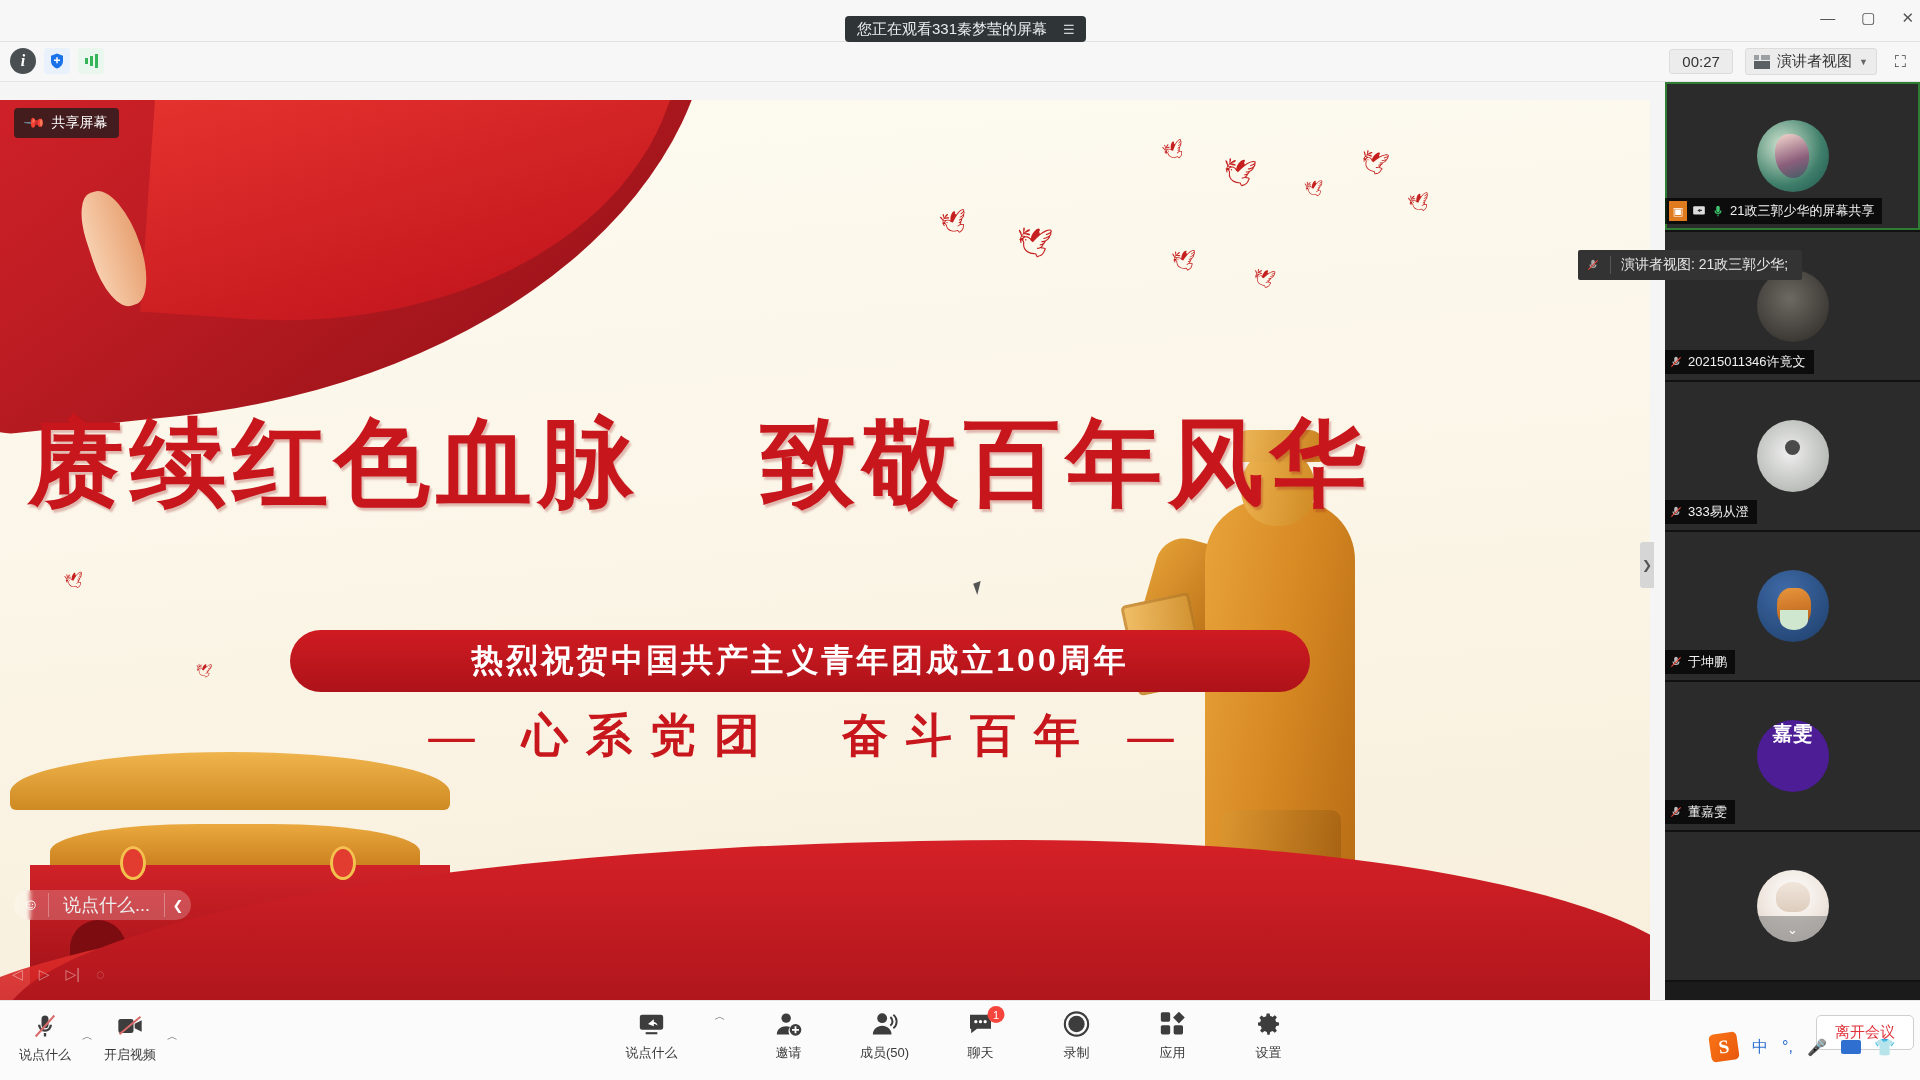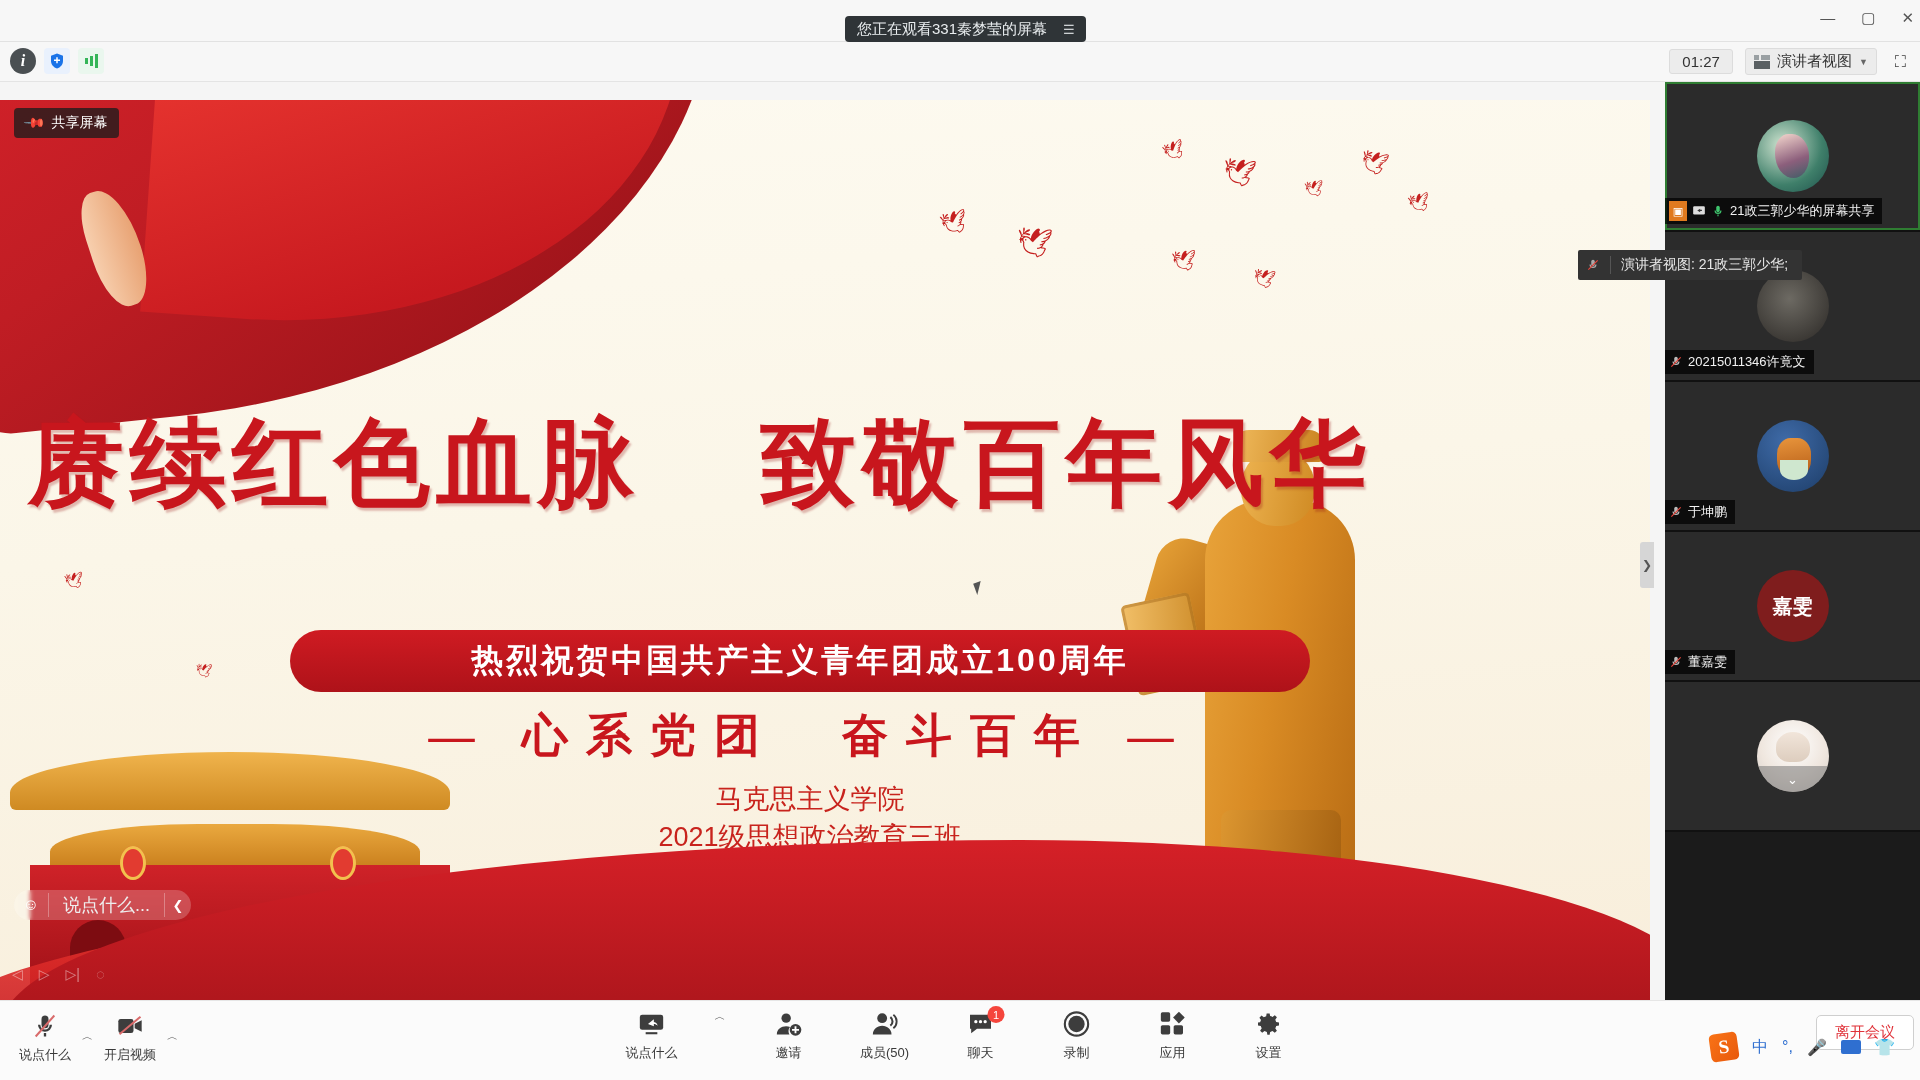--- a/index.html
+++ b/index.html
@@ -271,21 +271,21 @@
   .av-cat { background: radial-gradient(circle at 40% 30%,#3f6ba8,#1d3d68); }
   .av-cat::after {
     content:""; position:absolute; left:20px; top:18px; width:34px; height:40px;
     background: linear-gradient(170deg,#e8953c,#b35a15); border-radius:40% 40% 45% 45%;
   }
   .av-cat::before {
     content:""; position:absolute; left:23px; top:40px; width:28px; height:20px;
     background:#cfe7cf; border-radius:0 0 50% 50%; z-index:2;
   }
   .av-blue {
-    background: #7f1d1d; display: flex; align-items: center; justify-content: center;
+    background: #4c1d95; display: flex; align-items: flex-start; justify-content: center;
     color: #fff; font-size: 20px; font-weight: bold;
   }
   .av-anime { background: radial-gradient(circle at 50% 35%,#fff,#efe6de 55%,#cfc8c2); }
   .av-anime::after {
     content:""; position:absolute; left:19px; top:12px; width:34px; height:30px;
     background: linear-gradient(180deg,#f1e5da,#ddcdbe); border-radius:50% 50% 40% 40%;
   }
   .av-anime .chev {
     position:absolute; left:0; bottom:0; width:72px; height:26px;
     background: rgba(120,120,120,.55); color:#fff; font-size:13px;
@@ -389,21 +389,21 @@
             <path fill="#fff" d="M11 7h2v3h3v2h-3v3h-2v-3H8v-2h3z"></path>
           </svg>
       </div>
       <div class="ico-sq ico-signal">
         <i style="height:6px"></i>
           <i style="height:10px"></i>
           <i style="height:14px"></i>
       </div>
     </div>
     <div class="subbar-right">
-      <div class="timer-box">01:27</div>
+      <div class="timer-box">00:27</div>
       <div class="view-box">
         <span class="view-glyph">
             <i></i>
             <i></i>
             <i></i>
           </span>
         <span>演讲者视图</span>
         <span class="caret-d">▼</span>
       </div>
       <span class="fullscr">⛶</span>
@@ -434,25 +434,20 @@
           <div class="book"></div>
         <div class="body"></div>
           <div class="legs"></div>
         <div class="head"></div>
           <div class="cap"></div>
       </div>
 
       <div class="headline">赓续红色血脉    致敬百年风华</div>
       <div class="ribbon">热烈祝贺中国共产主义青年团成立100周年</div>
       <div class="subline">— 心系党团　奋斗百年 —</div>
-      <div class="credits">
-        <div>马克思主义学院</div>
-        <div>2021级思想政治教育三班</div>
-        <div>2022年4月1日</div>
-      </div>
 
       <div class="gate">
         <div class="roof"></div>
           <div class="roof2"></div>
         <div class="wall"></div>
         <div class="arch" style="left:70px"></div>
         <div class="arch" style="left:180px"></div>
         <div class="arch" style="left:290px"></div>
         <div class="lantern" style="left:120px;bottom:120px"></div>
         <div class="lantern" style="left:330px;bottom:120px"></div>
@@ -512,20 +507,33 @@
           <svg viewBox="0 0 24 24">
               <rect x="9" y="3" width="6" height="11" rx="3" fill="#bbb"></rect>
               <path d="M6 11a6 6 0 0012 0h-2a4 4 0 01-8 0z" fill="#bbb"></path>
               <line x1="4" y1="20" x2="20" y2="4" stroke="#e8463c" stroke-width="2"></line>
             </svg>
         </span>
         <span>20215011346许竟文</span>
       </div>
     </div>
 
+    <div class="tile">
+      <div class="avatar av-gray"></div>
+      <div class="namebar">
+        <span class="mic">
+          <svg viewBox="0 0 24 24">
+              <rect x="9" y="3" width="6" height="11" rx="3" fill="#bbb"></rect>
+              <path d="M6 11a6 6 0 0012 0h-2a4 4 0 01-8 0z" fill="#bbb"></path>
+              <line x1="4" y1="20" x2="20" y2="4" stroke="#e8463c" stroke-width="2"></line>
+            </svg>
+        </span>
+        <span>333易从澄</span>
+      </div>
+    </div>
 
     <div class="tile">
       <div class="avatar av-cat"></div>
       <div class="namebar">
         <span class="mic">
           <svg viewBox="0 0 24 24">
               <rect x="9" y="3" width="6" height="11" rx="3" fill="#bbb"></rect>
               <path d="M6 11a6 6 0 0012 0h-2a4 4 0 01-8 0z" fill="#bbb"></path>
               <line x1="4" y1="20" x2="20" y2="4" stroke="#e8463c" stroke-width="2"></line>
             </svg>

